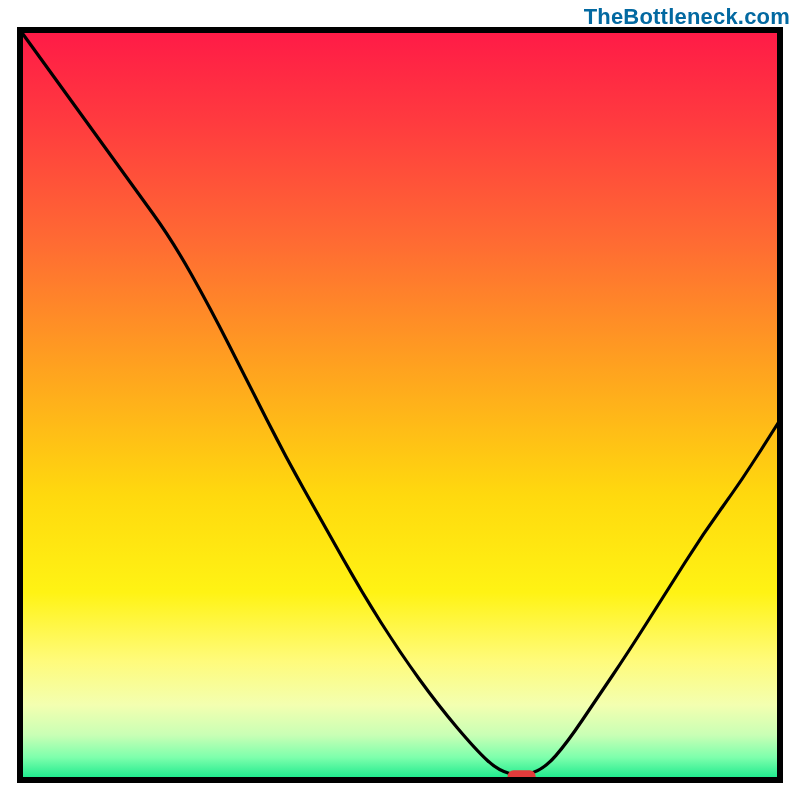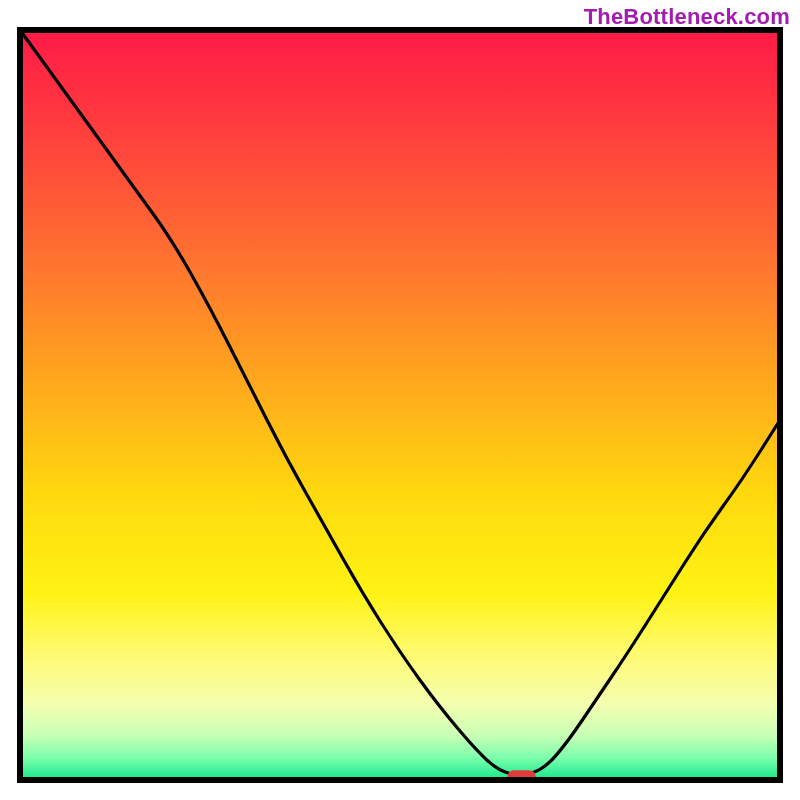--- a/index.html
+++ b/index.html
@@ -15,21 +15,21 @@
     position: relative;
     width: 800px;
     height: 800px;
   }
   .watermark {
     position: absolute;
     top: 4px;
     right: 10px;
     font-size: 22px;
     font-weight: 600;
-    color: #a21caf;
+    color: #0369a1;
     letter-spacing: 0.2px;
     user-select: none;
   }
   svg {
     display: block;
   }
 </style>
 </head>
 <body>
 

